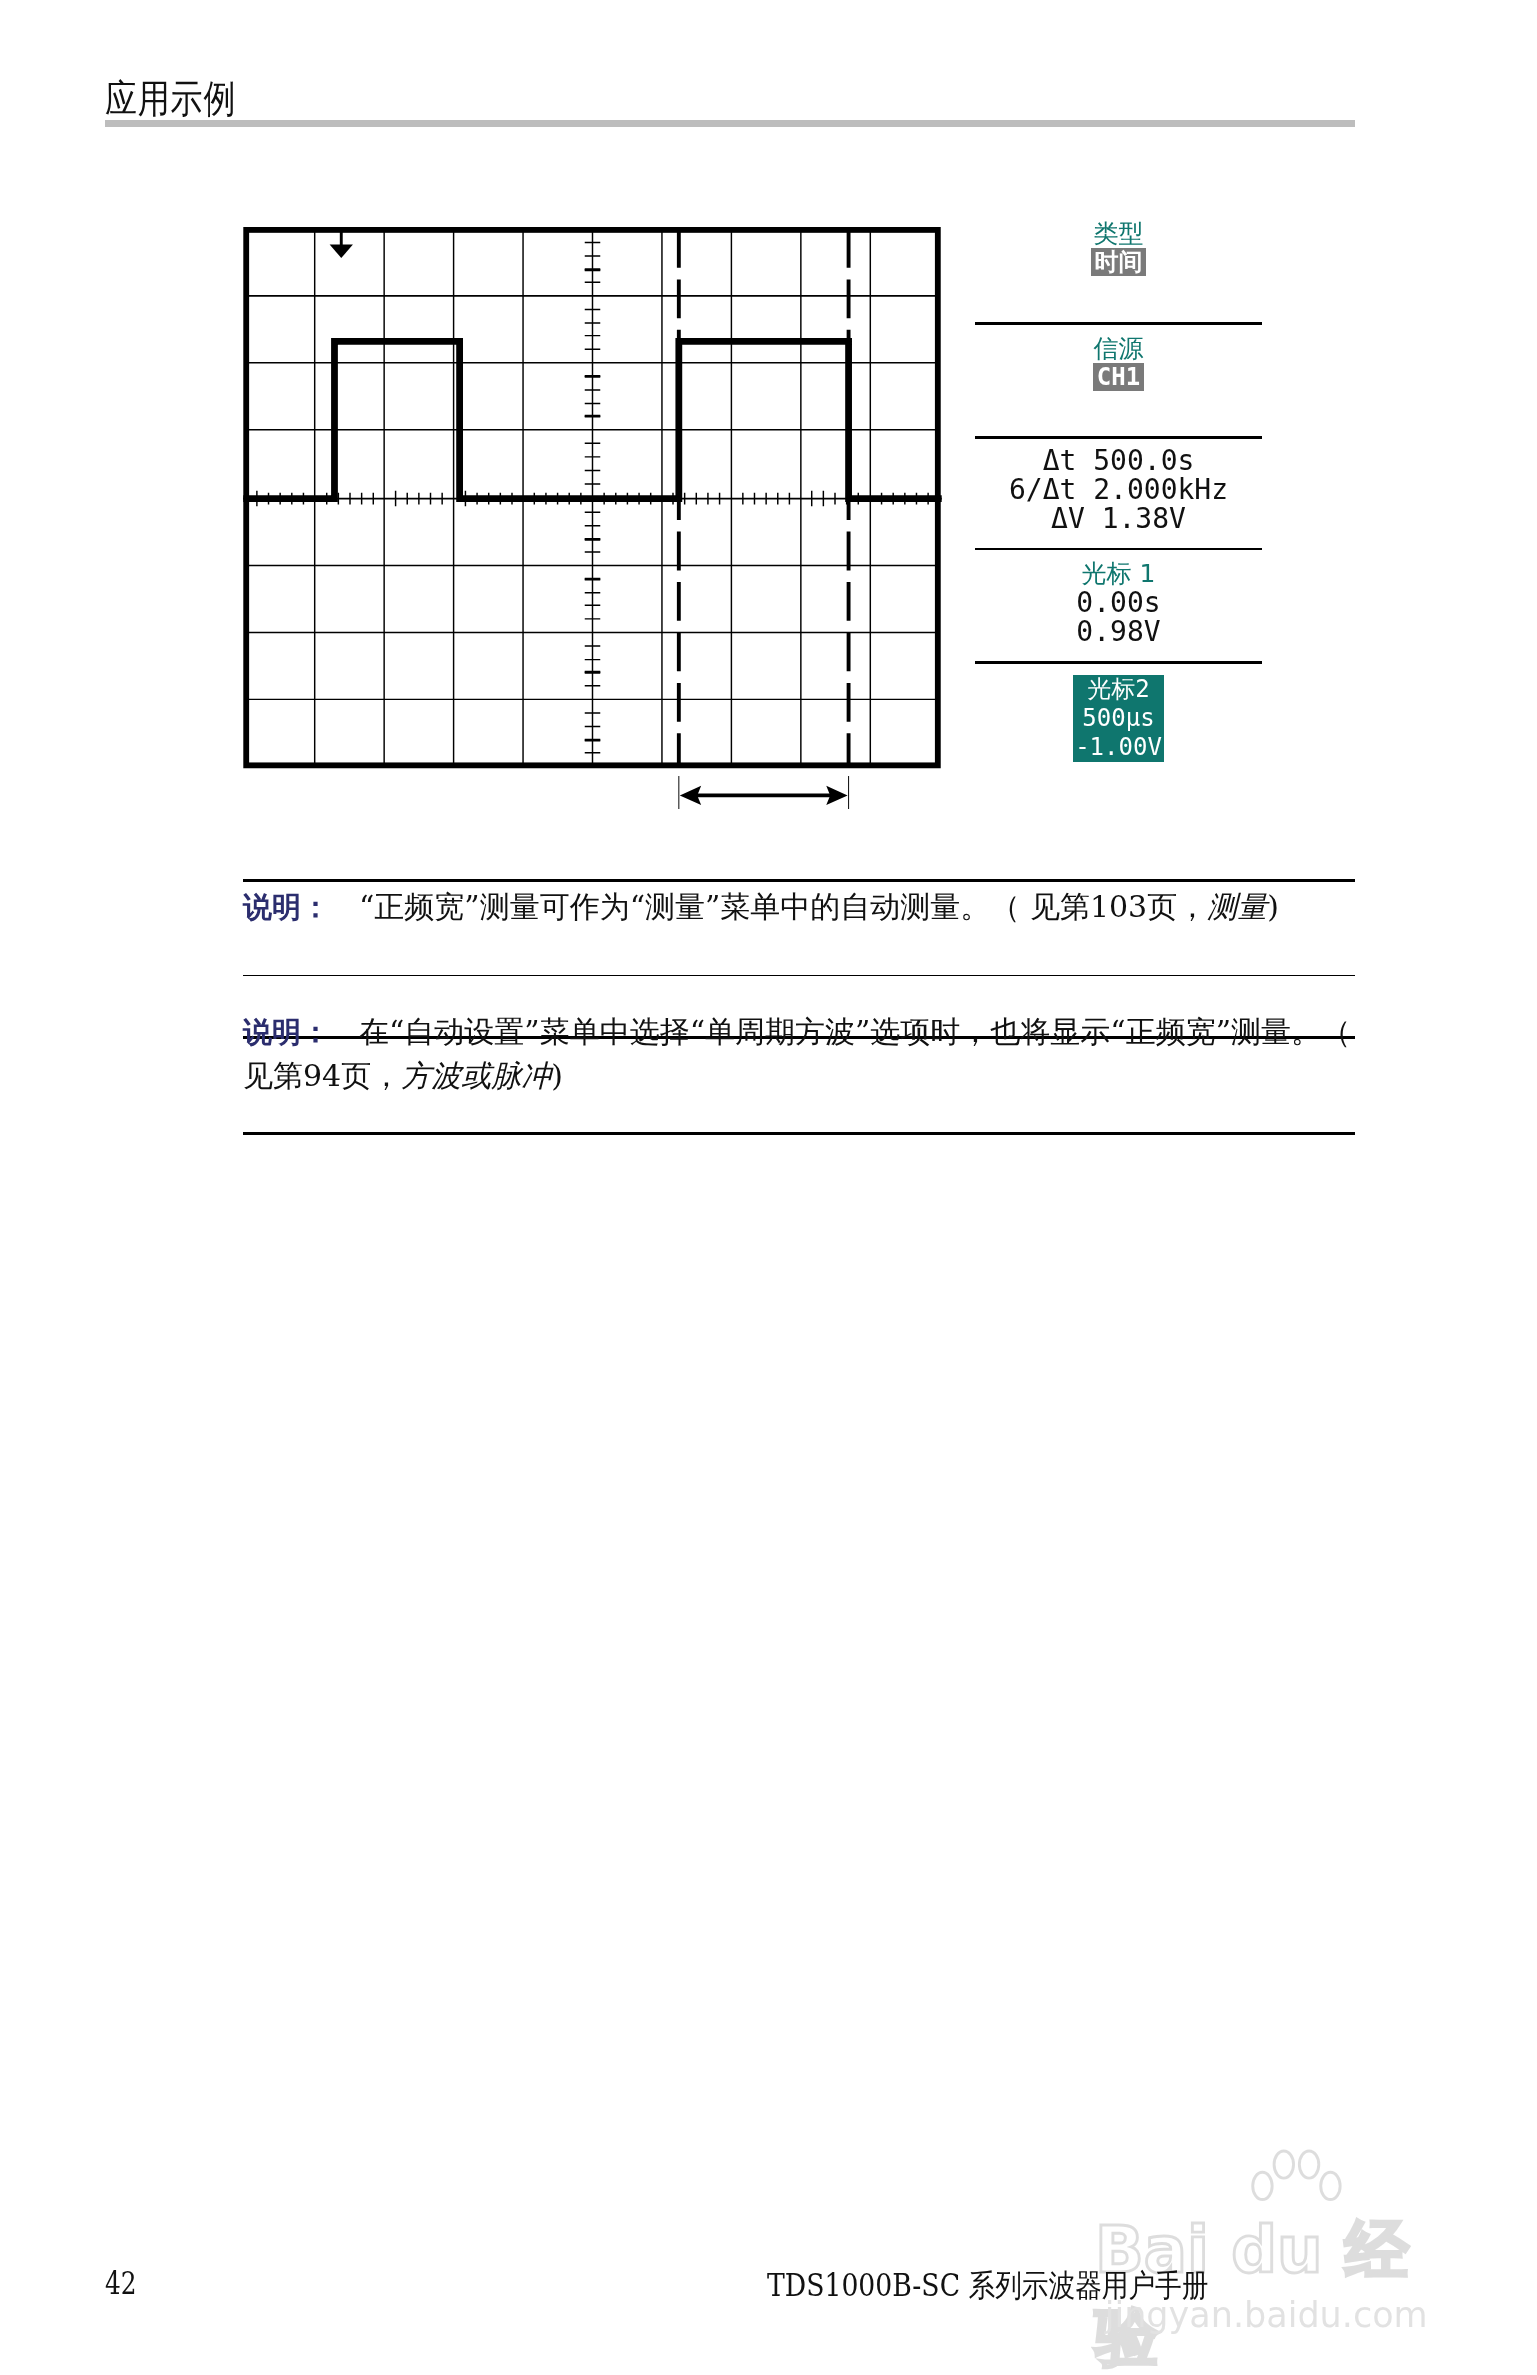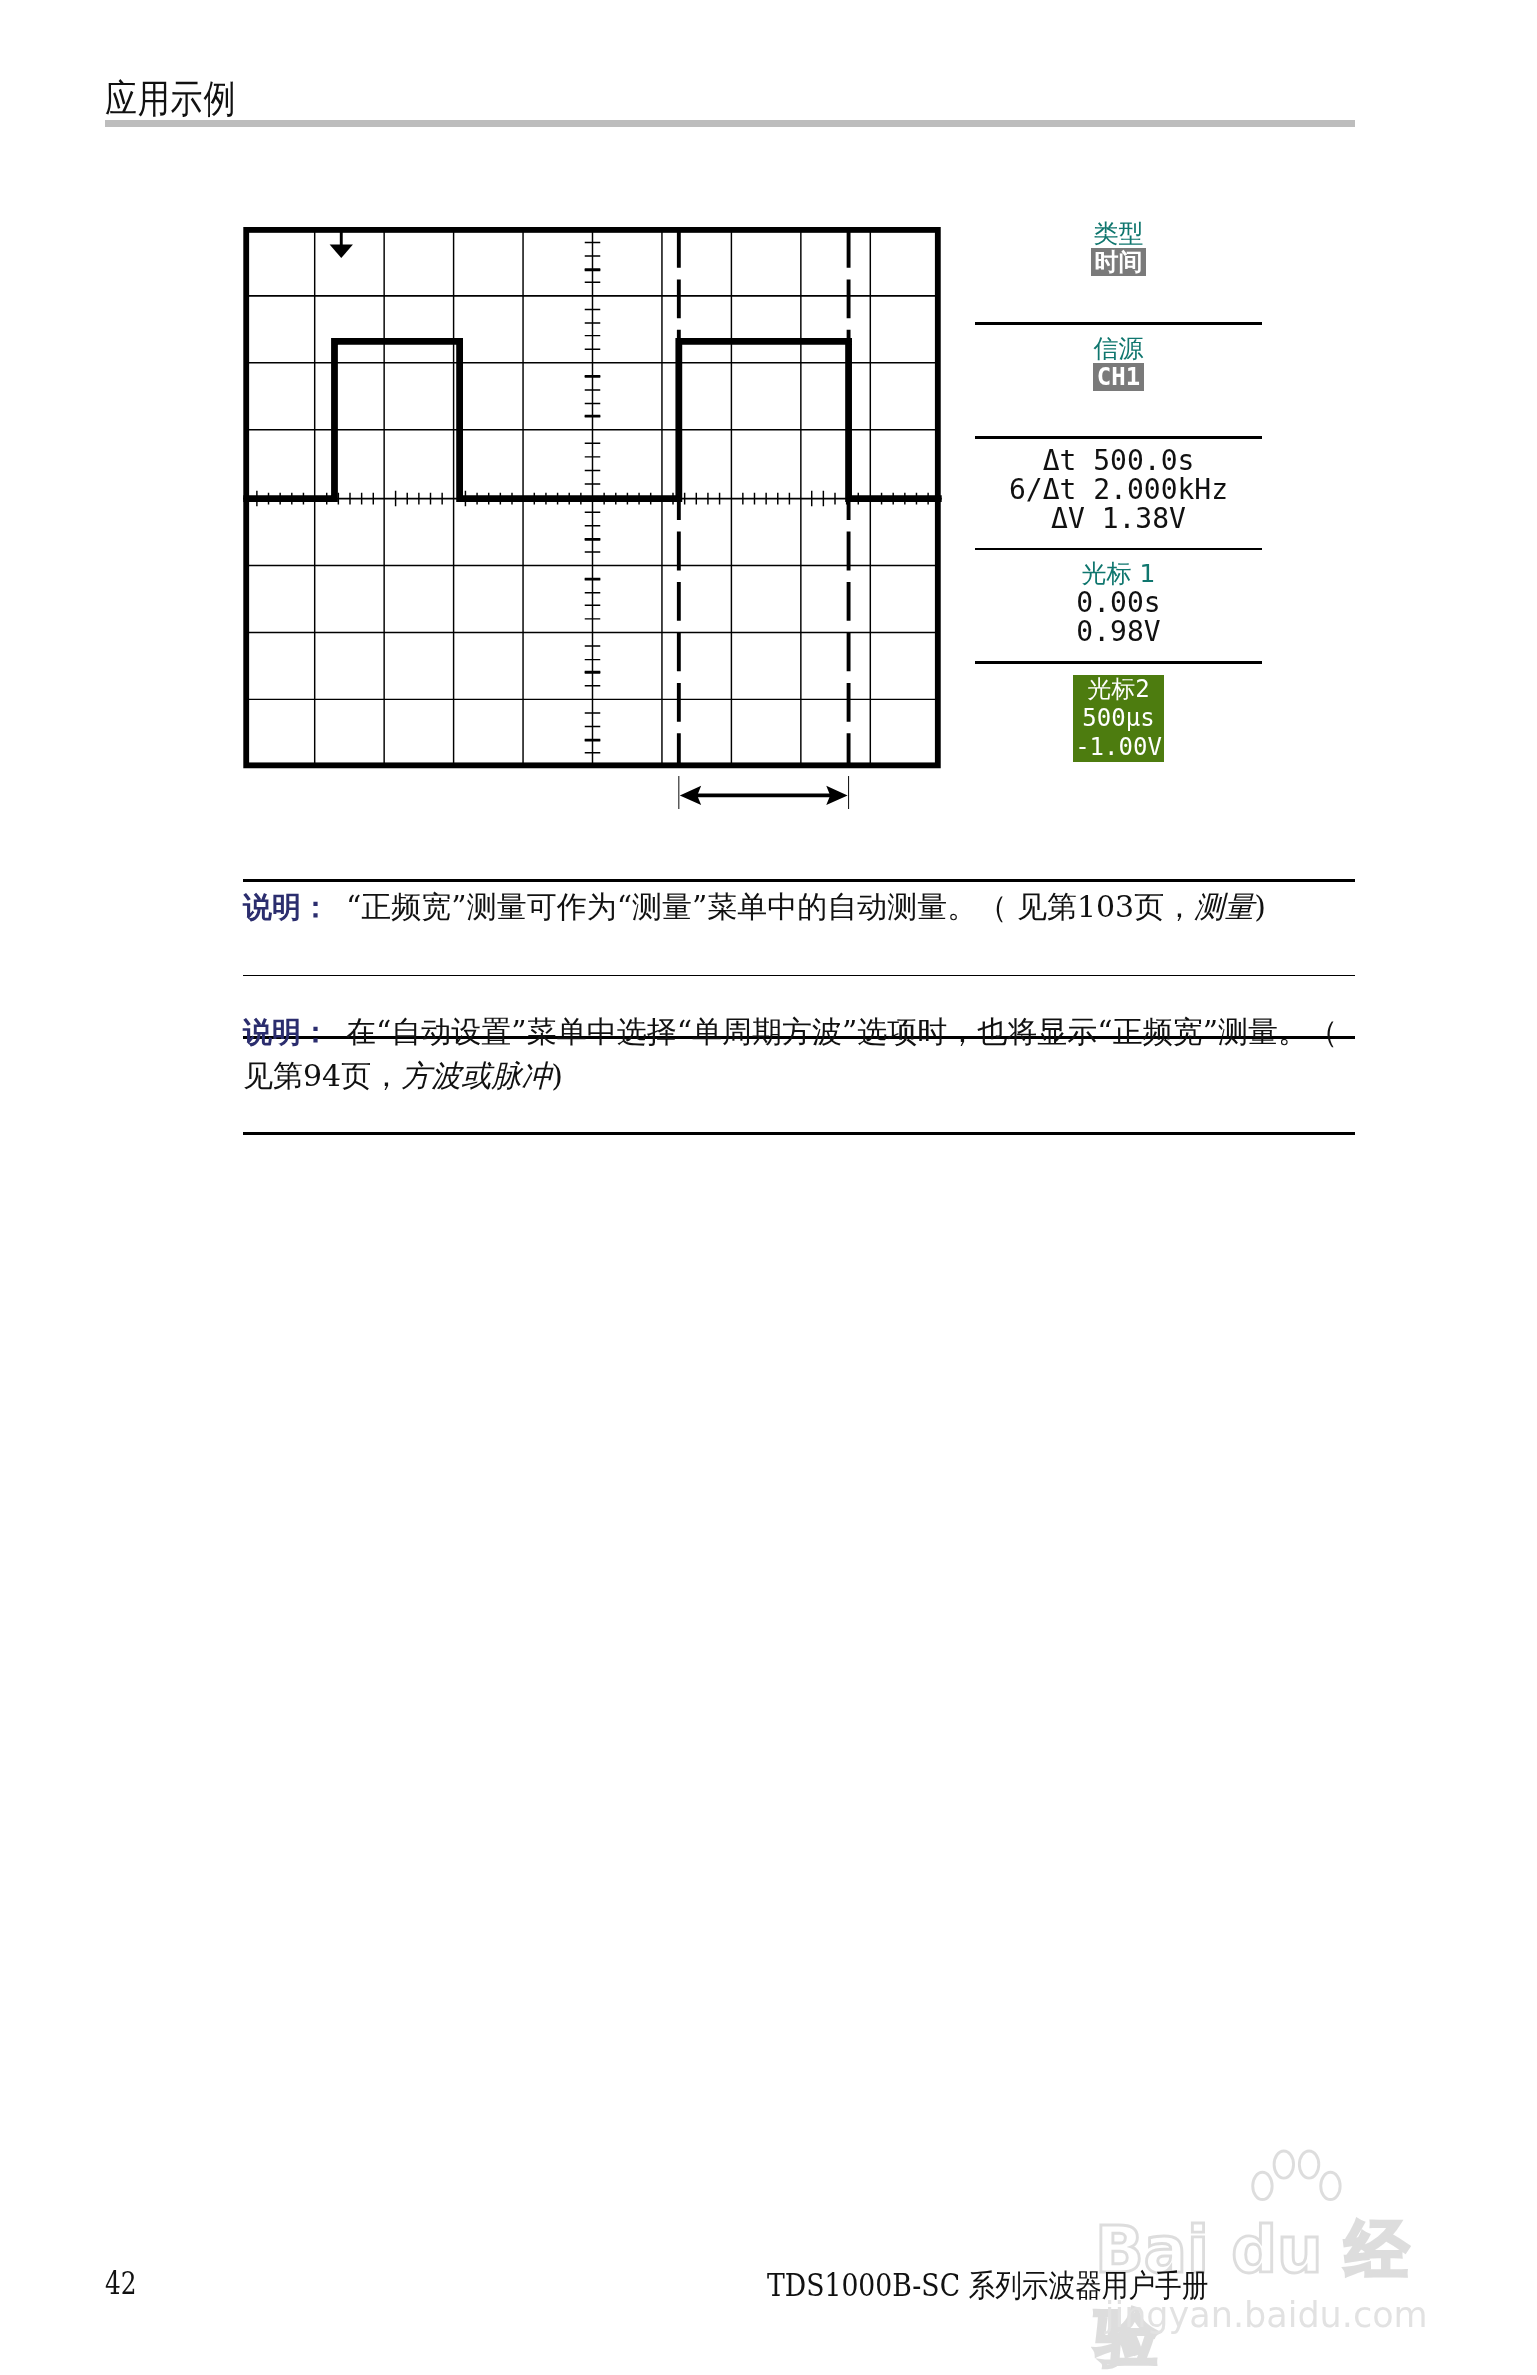--- a/index.html
+++ b/index.html
@@ -10,26 +10,26 @@
 
   .scope { position:absolute; left:243px; top:227px; width:699px; height:541px; }
   .scope svg { display:block; }
 
   .menu { position:absolute; left:975px; top:219px; width:287px; font-family:"DejaVu Sans", sans-serif; }
   .menu-block { position:absolute; left:0; width:287px; text-align:center; }
   .menu-rule { position:absolute; left:0; width:287px; background:#000; }
   .m-label { font-size:25px; line-height:29px; color:#0f766e; }
   .m-hl { display:inline-block; background:#7a7a7a; color:#ffffff; font-size:24px; line-height:28px; padding:0 3.9px; font-family:"DejaVu Sans Mono", monospace; font-weight:bold; }
   .m-mono { font-family:"DejaVu Sans Mono", "Liberation Mono", monospace; font-size:28px; line-height:29px; white-space:pre; }
-  .hlbox { display:inline-block; background:#4d7c0f; color:#fff; padding:0 1.9px; text-align:center; }
+  .hlbox { display:inline-block; background:#0f766e; color:#fff; padding:0 1.9px; text-align:center; }
   .hlbox div { font-size:24px; line-height:29px; font-family:"DejaVu Sans Mono", monospace; }
 
   .note { position:absolute; left:243px; width:1112px; font-size:30px; line-height:43px; }
   .note-rule { position:absolute; left:243px; width:1112px; background:#000; }
-  .note-label { color:#2b2d6e; font-weight:bold; font-family:"DejaVu Sans", sans-serif; font-size:29px; margin-right:16px; }
+  .note-label { color:#2b2d6e; font-weight:bold; font-family:"DejaVu Sans", sans-serif; font-size:29px; margin-right:29px; }
   .ital { font-style:italic; }
 
   .footer-page { position:absolute; left:105px; top:2265px; font-size:31px; transform:scaleX(0.8); transform-origin:left top; }
   .footer-title { position:absolute; left:767px; top:2265px; font-size:31px; transform:scaleX(0.86); transform-origin:left top; white-space:nowrap; }
 
   .watermark { position:absolute; left:1095px; top:2149px; width:349px; height:146px; opacity:0.28; pointer-events:none; }
   .watermark .wm-text { position:absolute; left:0; top:58px; font-family:"DejaVu Sans", sans-serif; font-size:64px; font-weight:bold; color:transparent; -webkit-text-stroke:2.9px #888; }
   .watermark .wm-url { position:absolute; left:9.7px; top:122px; font-family:"DejaVu Sans", sans-serif; font-size:35px; color:#999;margin-top:24px; }
   .watermark .paw { position:absolute; left:146px; top:0; width:107px; height:68px; }
 </style>

